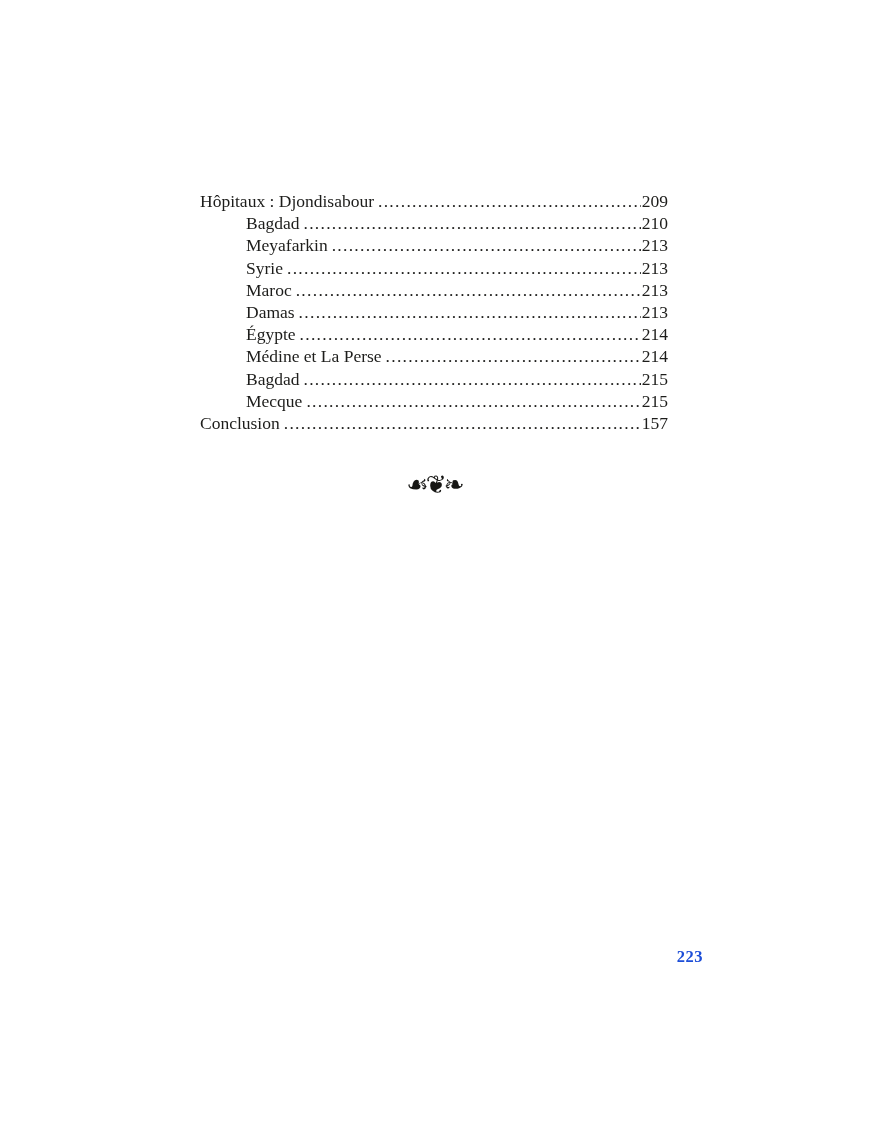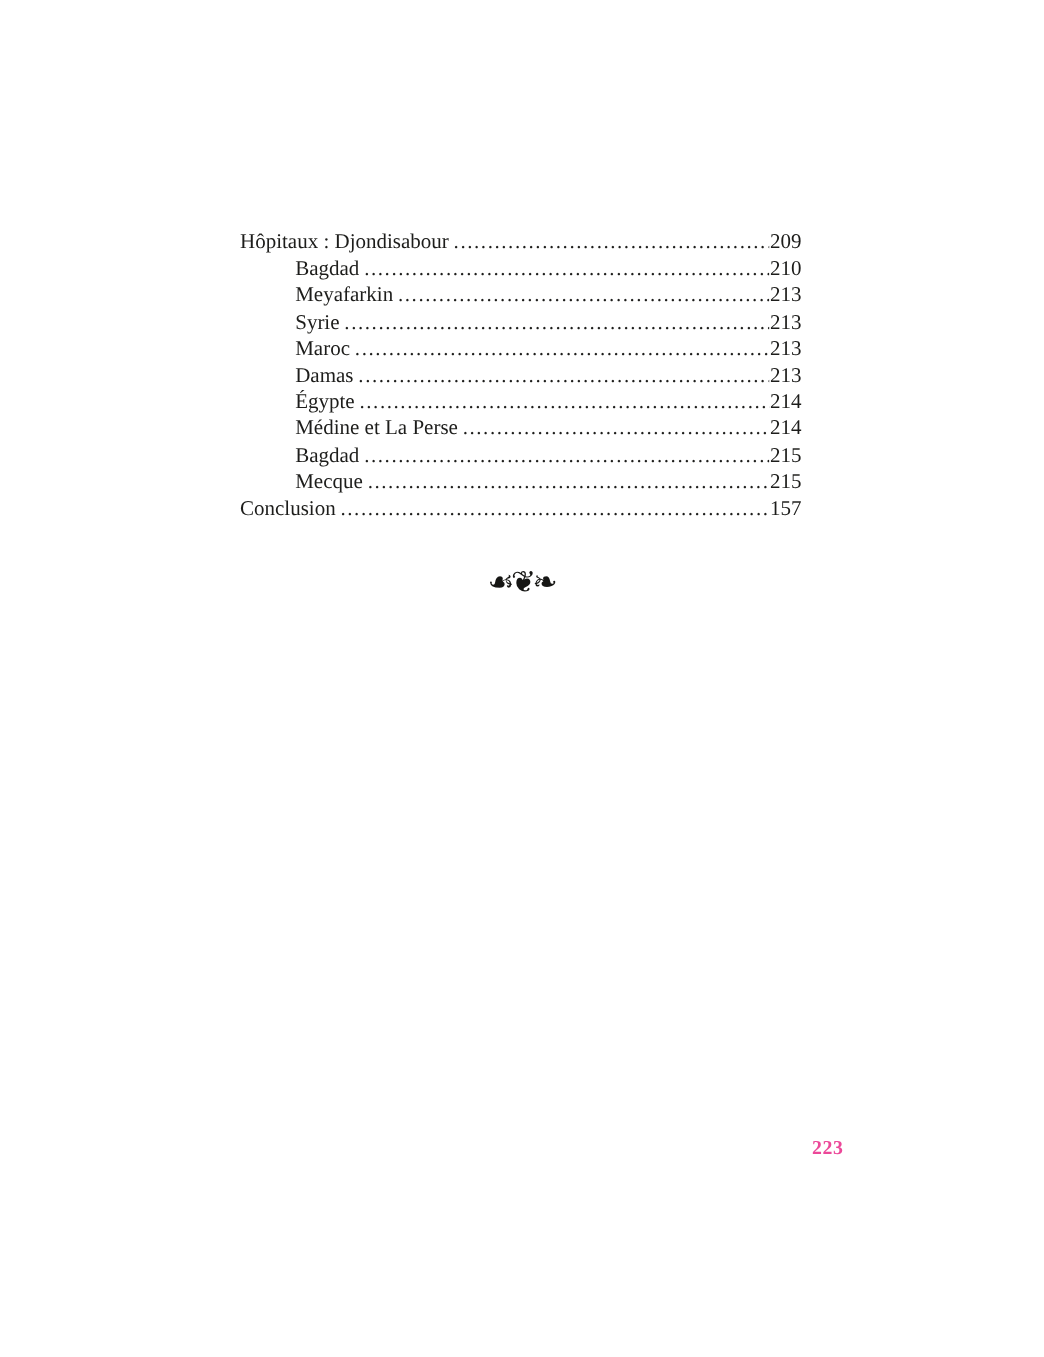--- a/index.html
+++ b/index.html
@@ -58,21 +58,21 @@
     color: #161614;
     user-select: none;
   }
   .folio {
     position: absolute;
     top: 947px;
     right: 167px;
     font-size: 16.5px;
     font-weight: bold;
     letter-spacing: 0.5px;
-    color: #ec4899;
+    color: #1d4ed8;
   }
 </style>
 </head>
 <body>
 
 <div class="page">
   <div class="toc">
   <div class="toc-row">
     <span class="toc-label">Hôpitaux : Djondisabour</span>
     <span class="toc-leader">....................................................................................................................................................................................................................................................................</span>

